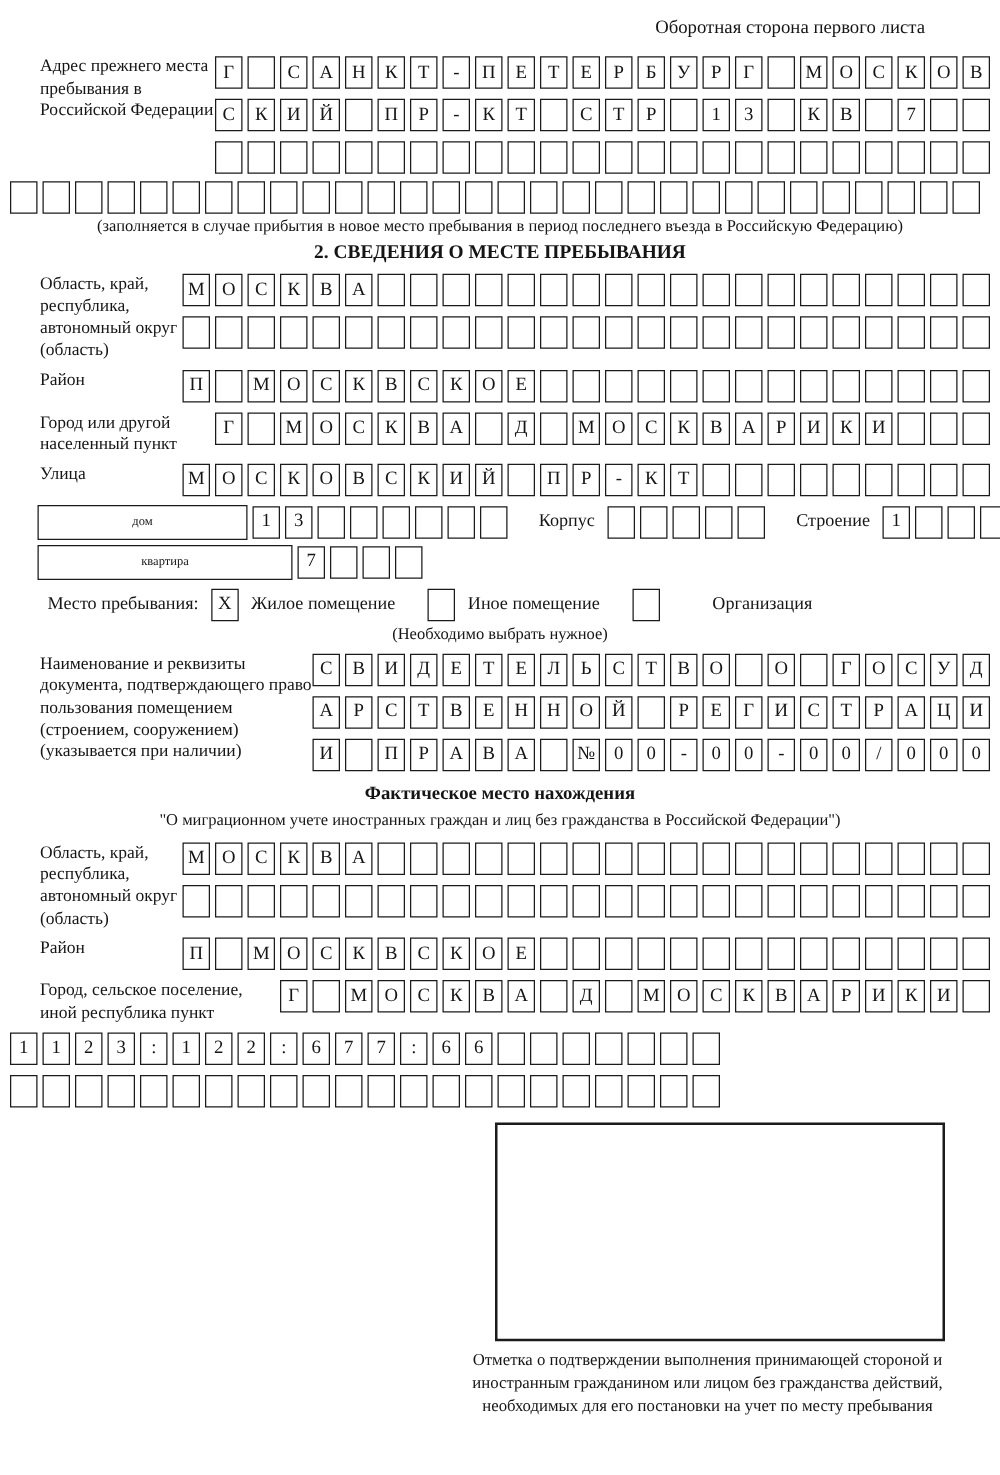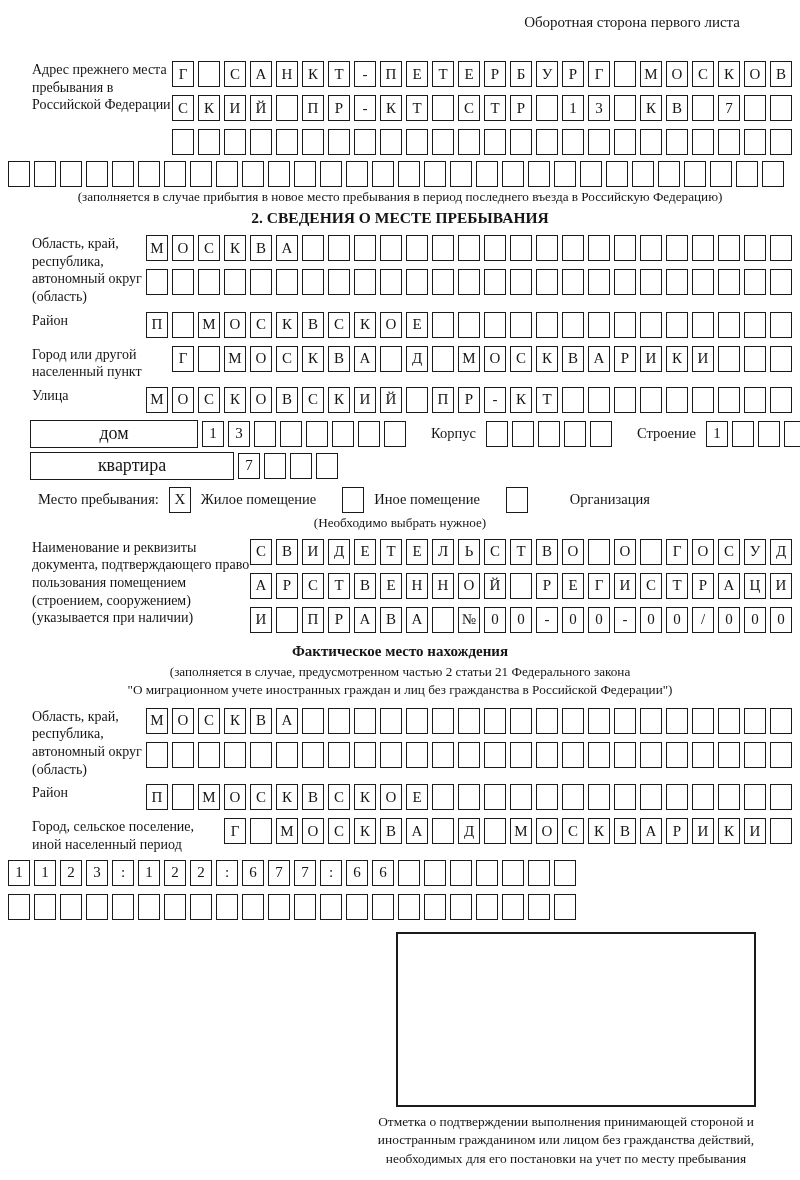--- a/index.html
+++ b/index.html
@@ -4,21 +4,21 @@
 <style>
   * { margin:0; padding:0; box-sizing:border-box; }
   html,body { background:#ffffff; }
   body {
     width:800px; height:1180px; overflow:hidden;
     font-family:"Liberation Serif","DejaVu Serif",serif;
     color:#151515; font-size:14px;
   }
   .page { padding:14px 8px 0 8px; }
 
-  .side-note { text-align:right; font-size:15px; padding-right:52px; margin-bottom:28px; }
+  .side-note { text-align:right; font-size:15px; padding-right:52px; margin-bottom:12px; }
 
   
   .boxrow { display:flex; gap:4px; margin:2px 0; }
   .cbox {
     width:22px; height:26px; flex:none;
     border:1.6px solid #1b1b1b;
     display:flex; align-items:center; justify-content:center;
     font-size:15px; line-height:1; background:#fff;
   }
   .boxcol { display:flex; flex-direction:column; gap:4px; }
@@ -27,21 +27,21 @@
   .frow { display:flex; justify-content:space-between; align-items:flex-start; margin-bottom:4px; }
   .flabel { font-size:14px; line-height:1.26; margin-left:24px; padding-top:2px; }
   .w104 { width:112px; } .w140 { width:146px; } .w218 { width:218px; } .w216 { width:210px; }
 
   .caption { font-size:13.2px; text-align:center; margin:2px 0 2px 0; }
   .h2 { font-size:15.5px; font-weight:bold; text-align:center; margin:4px 0 6px 0; }
   .h3 { font-size:15px; font-weight:bold; text-align:center; margin:8px 0 4px 0; }
 
   .widebox {
     border:1.6px solid #1b1b1b; height:28px; flex:none;
-    display:flex; align-items:center; justify-content:center; font-size:18px;
+    display:flex; align-items:center; justify-content:center; font-size:10px;
   }
   .houserow { display:flex; align-items:center; gap:4px; margin:2px 0 2px 22px; }
   .inlinelbl { font-size:14.5px; padding:0 6px; white-space:nowrap;margin-left:15px; }
 
   .placerow { display:flex; align-items:center; gap:10px; margin:6px 0 2px 30px; font-size:14.5px; }
   .chkbox {
     width:22px; height:26px; flex:none; border:1.6px solid #1b1b1b;
     display:flex; align-items:center; justify-content:center; font-size:15px;
   }
   .optgap { margin-left:16px; }
@@ -447,21 +447,20 @@
           <span class="cbox">0</span>
           <span class="cbox">/</span>
           <span class="cbox">0</span>
           <span class="cbox">0</span>
           <span class="cbox">0</span>
         </div>
     </div>
   </div>
 
   <div class="h3">Фактическое место нахождения</div>
-  <div class="caption">(заполняется в случае, предусмотренном частью 2 статьи 21 Федерального закона</div>
   <div class="caption">"О миграционном учете иностранных граждан и лиц без гражданства в Российской Федерации")</div>
 
   <div class="frow" style="margin-top:8px;">
     <div class="flabel w104">Область, край, республика, автономный округ (область)</div>
     <div class="boxcol">
       <div class="boxrow">
           <span class="cbox">М</span>
           <span class="cbox">О</span>
           <span class="cbox">С</span>
           <span class="cbox">К</span>
@@ -542,21 +541,21 @@
         <span class="cbox"></span>
         <span class="cbox"></span>
         <span class="cbox"></span>
         <span class="cbox"></span>
         <span class="cbox"></span>
         <span class="cbox"></span>
       </div>
   </div>
 
   <div class="frow">
-    <div class="flabel w216">Город, сельское поселение, иной населенный период</div>
+    <div class="flabel w216">Город, сельское поселение, иной республика пункт</div>
     <div class="boxrow">
         <span class="cbox">Г</span>
         <span class="cbox"></span>
         <span class="cbox">М</span>
         <span class="cbox">О</span>
         <span class="cbox">С</span>
         <span class="cbox">К</span>
         <span class="cbox">В</span>
         <span class="cbox">А</span>
         <span class="cbox"></span>

